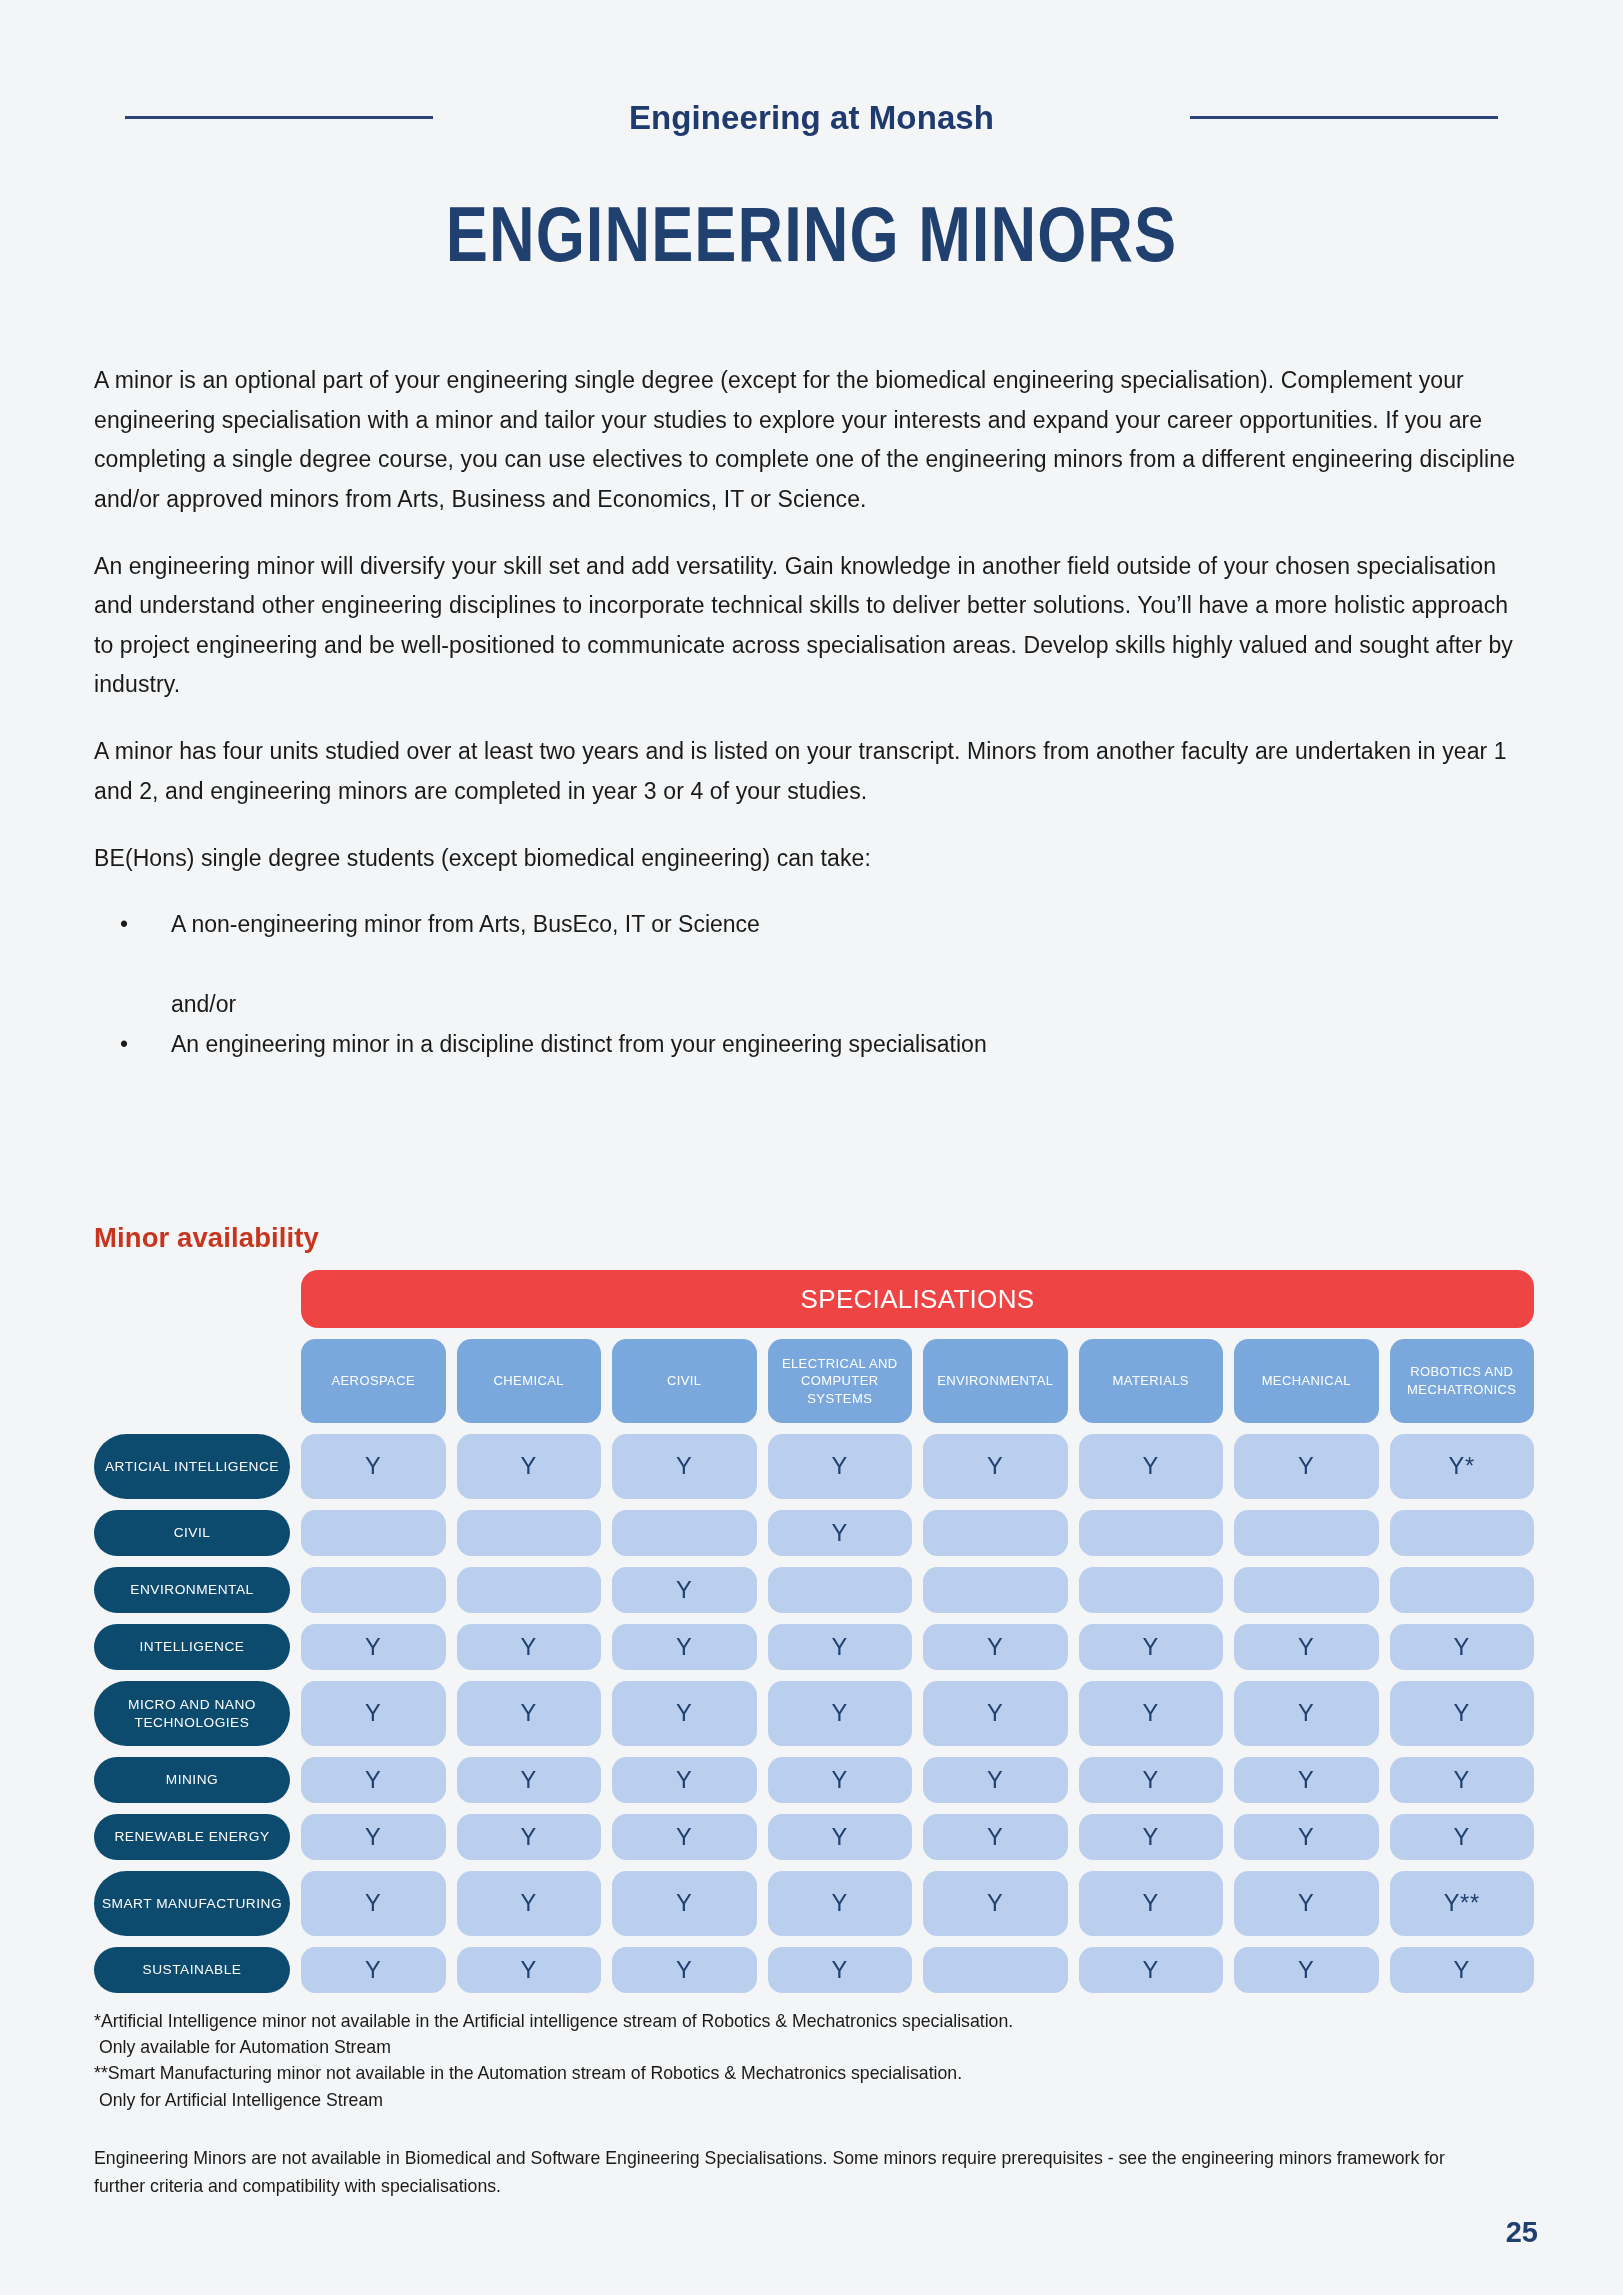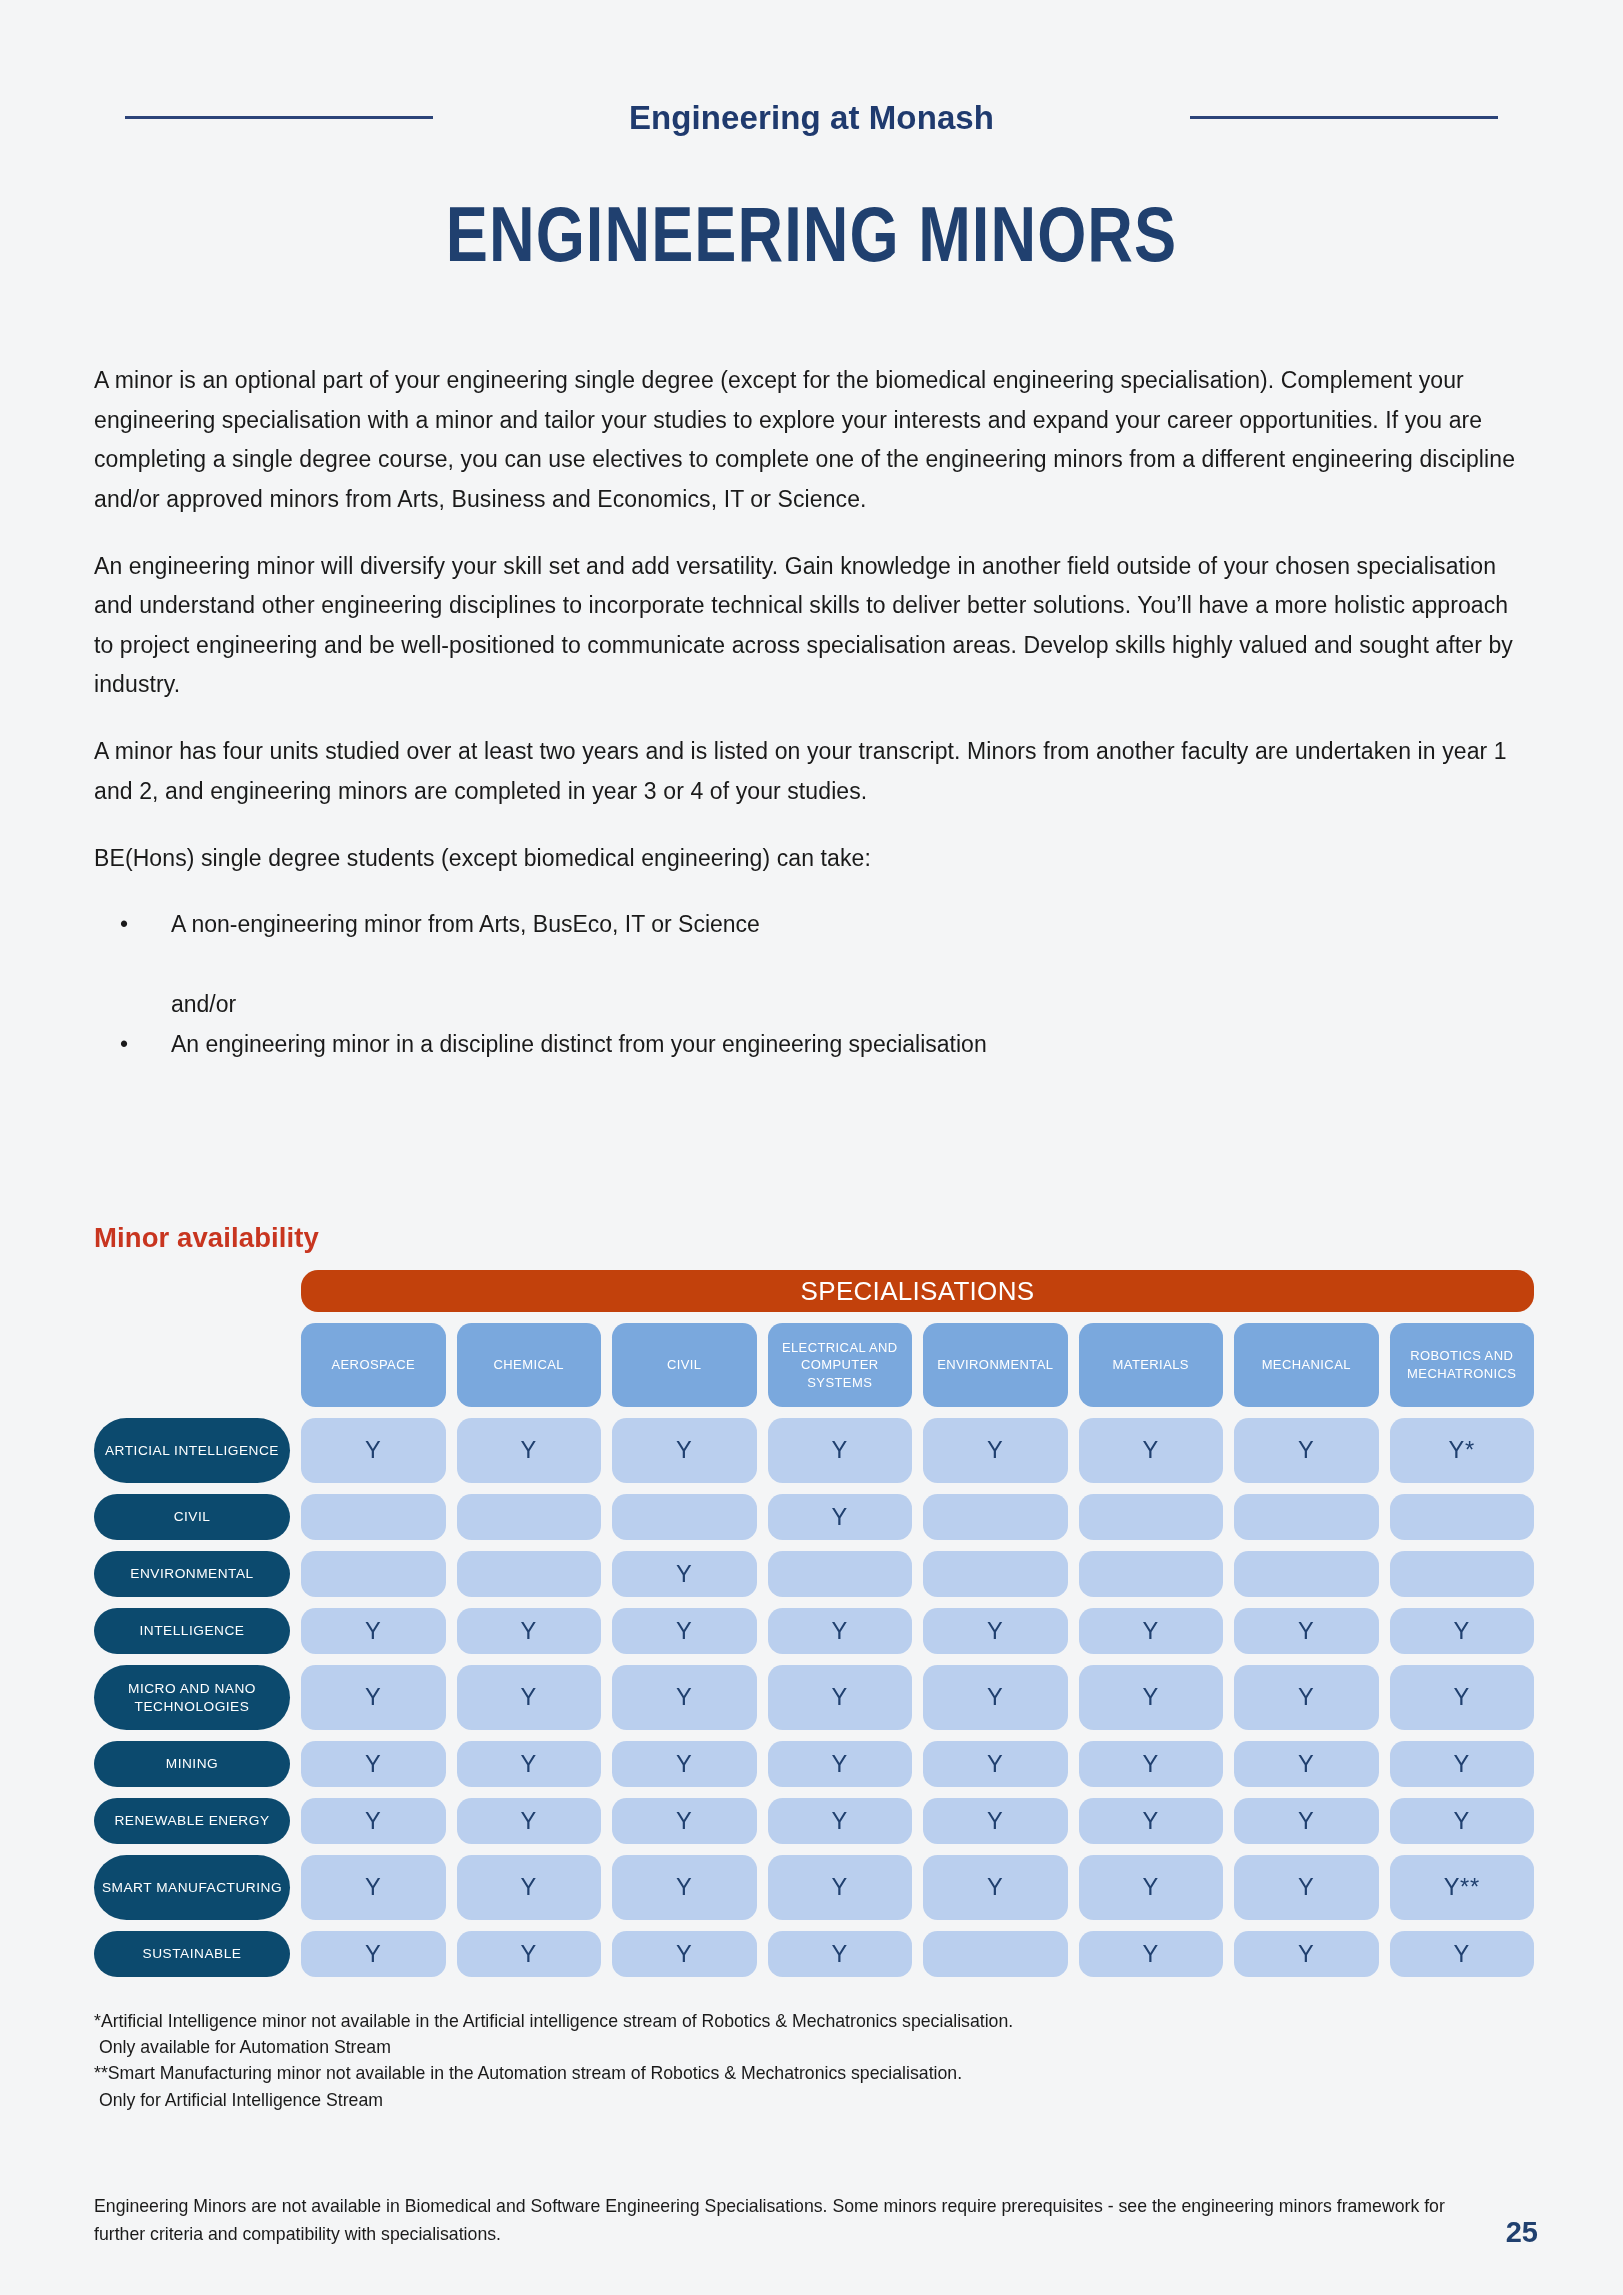--- a/index.html
+++ b/index.html
@@ -124,23 +124,23 @@
     display: grid;
     grid-template-columns: 196px repeat(8, 1fr);
     column-gap: 11px;
     row-gap: 11px;
     align-items: stretch;
   }
   .spacer { background: transparent; }
 
   .spec-banner {
     grid-column: 2 / span 8;
-    background: #c2410c;
+    background: #ef4444;
     border-radius: 17px;
-    height: 42px;
+    height: 58px;
     display: flex;
     align-items: center;
     justify-content: center;
     color: #ffffff;
     font-size: 26px;
     letter-spacing: 0.3px;
   }
 
   .col-head {
     background: #7aa8dd;
@@ -199,21 +199,20 @@
   .footnotes div { white-space: pre; }
 
   .closing {
     position: absolute;
     left: 94px;
     top: 2144px;
     width: 1375px;
     font-size: 17.7px;
     line-height: 1.6;
     color: #1a1a1a;
-    margin-top: 48px;
   }
 
   .page-number {
     position: absolute;
     right: 85px;
     top: 2216px;
     font-size: 29px;
     font-weight: bold;
     color: #20406f;
   }

